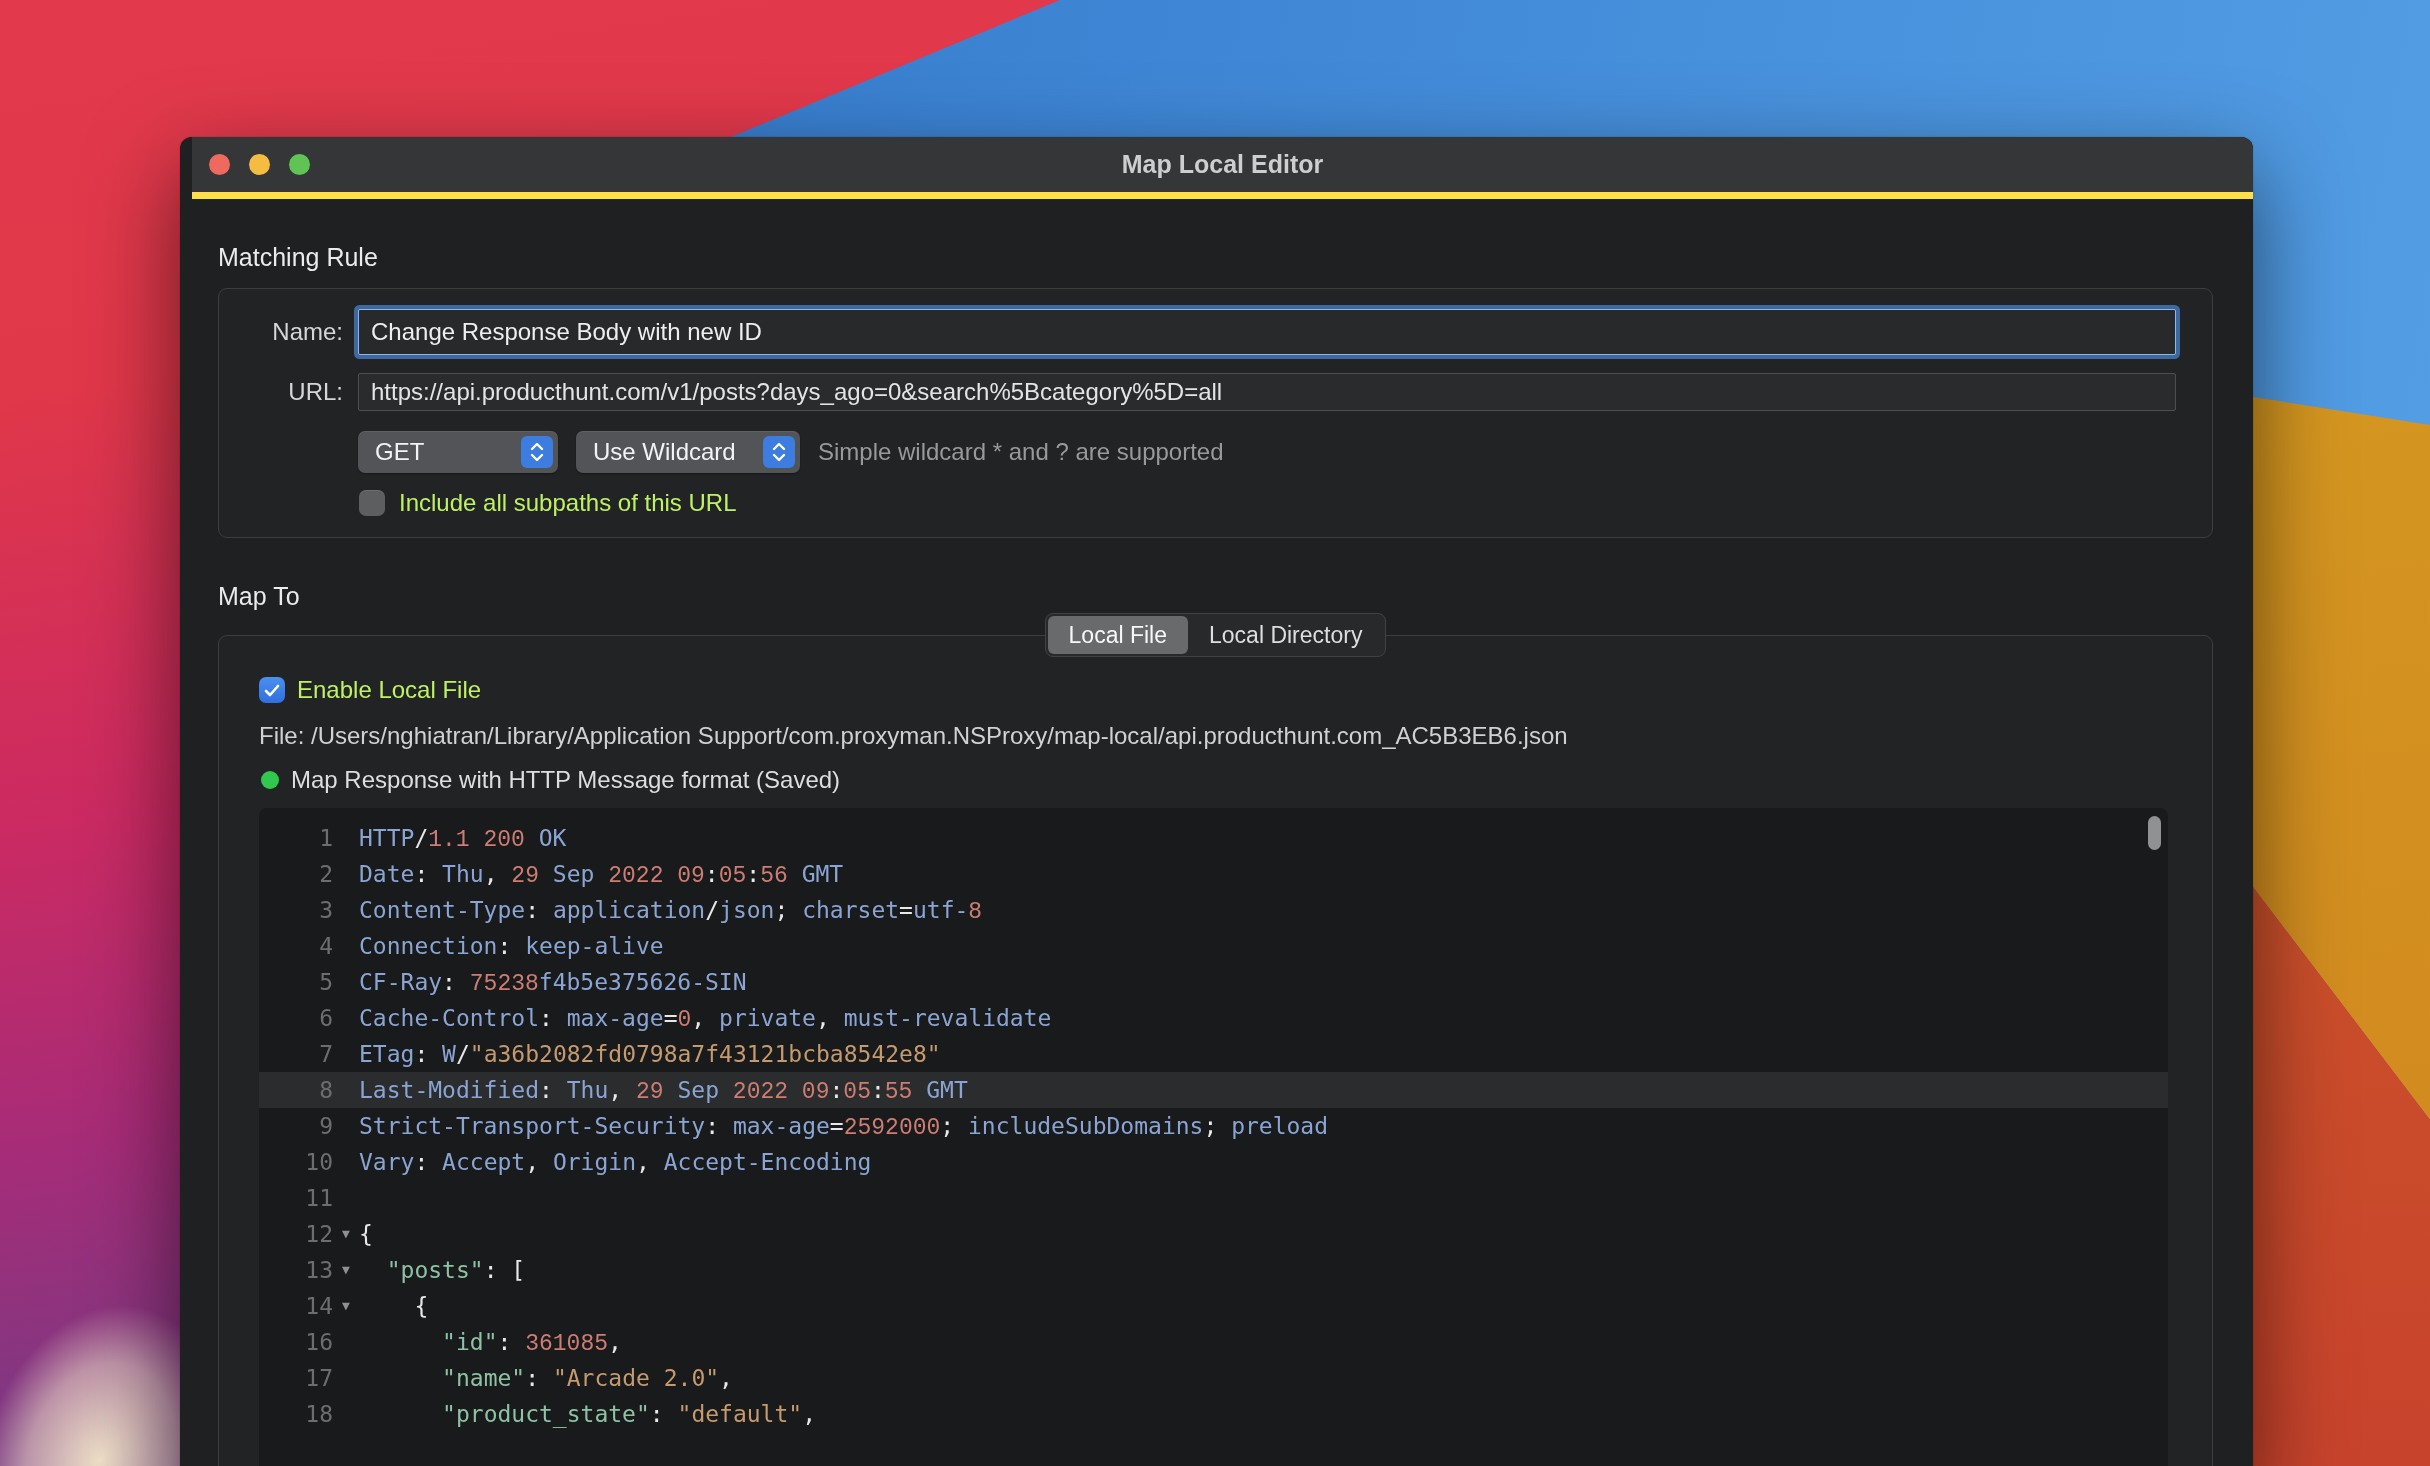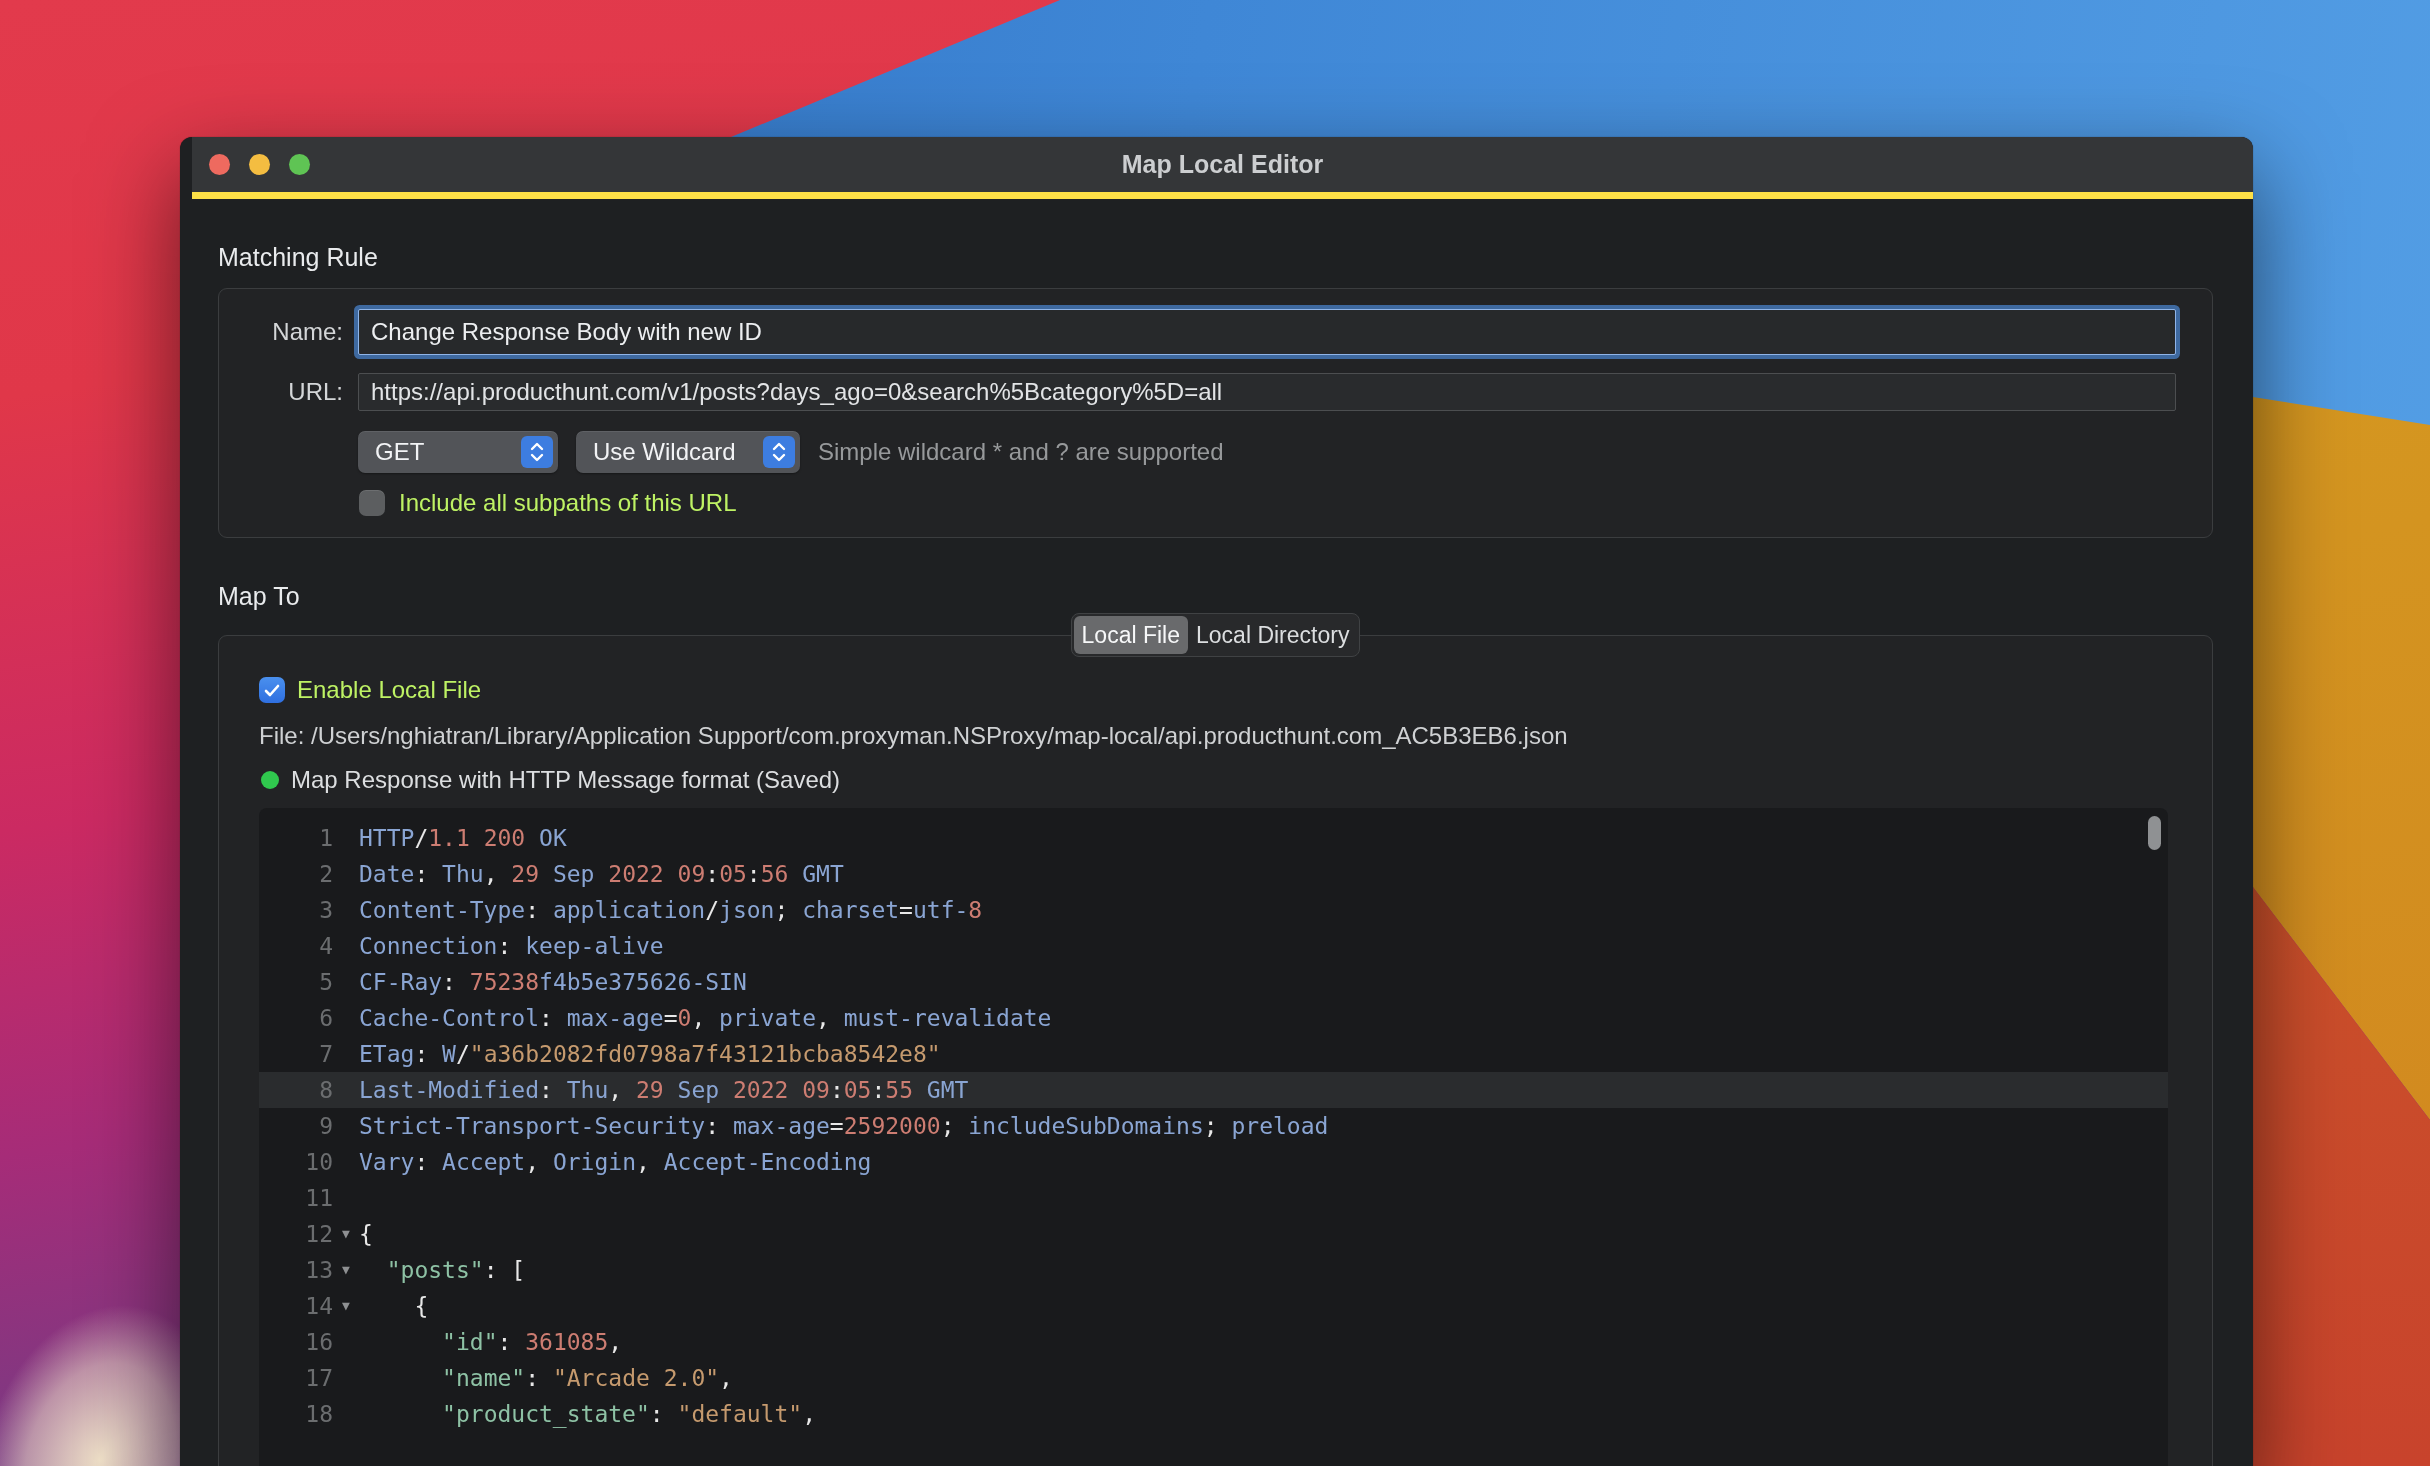--- a/index.html
+++ b/index.html
@@ -89,41 +89,41 @@
   .checkbox.unchecked{background:#5c5e60;box-shadow:inset 0 1px 0 rgba(255,255,255,.1);}
   .checkbox.checked{background:linear-gradient(180deg,#4a90ee,#2f6fe0);}
   .checkbox-row span.cb-label, .enable-row span.cb-label{font-size:24px;color:#bef264;}
   
   .tabs-wrap{display:flex;justify-content:center;margin-top:2px;position:relative;z-index:2;}
   .tabs{
     display:flex;background:#28292b;border:1px solid #404244;border-radius:8px;height:44px;
     box-sizing:border-box;align-items:center;padding:0 2px;
   }
   .tab{
-    font-size:23px;color:#dcdee0;padding:0 8px;height:38px;line-height:38px;border-radius:6px;
+    font-size:23px;color:#dcdee0;padding:0 21px;height:38px;line-height:38px;border-radius:6px;
   }
   .tab.selected{background:#696a6c;color:#f7f8f9;}
   
   .gb2{margin-top:-22px;padding:40px 44px 0 40px;height:880px;position:relative;z-index:1;}
   .enable-row{display:flex;align-items:center;gap:12px;height:28px;margin-bottom:18px;}
   .file-row{font-size:24px;color:#cfd1d3;height:28px;line-height:28px;margin-bottom:16px;white-space:nowrap;overflow:hidden;}
   .status-row{display:flex;align-items:center;gap:12px;height:28px;margin-bottom:14px;}
   .status-dot{width:18px;height:18px;border-radius:50%;background:#30c84e;flex:none;margin-left:2px;}
   .status-row .status-label{font-size:24px;color:#dcdee0;}
   
   .editor{
     position:relative;background:#191a1c;border-radius:8px;height:700px;overflow:hidden;
     font-family:"DejaVu Sans Mono",monospace;font-size:23px;padding-top:12px;box-sizing:border-box;
   }
   .code-line{display:flex;height:36px;line-height:36px;white-space:pre;}
   .code-line.hl{background:#2a2c2e;}
   .ln{width:74px;text-align:right;color:#6b6d6f;flex:none;}
   .disc{width:26px;flex:none;text-align:center;font-size:13px;color:#8e9092;line-height:36px;}
   .c-h{color:#8aa5d3;}
-  .c-n{color:#cd7d72;}
+  .c-n{color:#cd7d72;font-family:Liberation Mono, monospace;}
   .c-p{color:#e8e8e8;}
   .c-s{color:#c59a6e;}
   .c-k{color:#8ec2a5;}
   .code-text{color:#e8e8e8;}
   .scroll-thumb{
     position:absolute;top:8px;right:7px;width:13px;height:34px;border-radius:7px;background:#8f9193;
   }
 </style>
 </head>
 <body>

